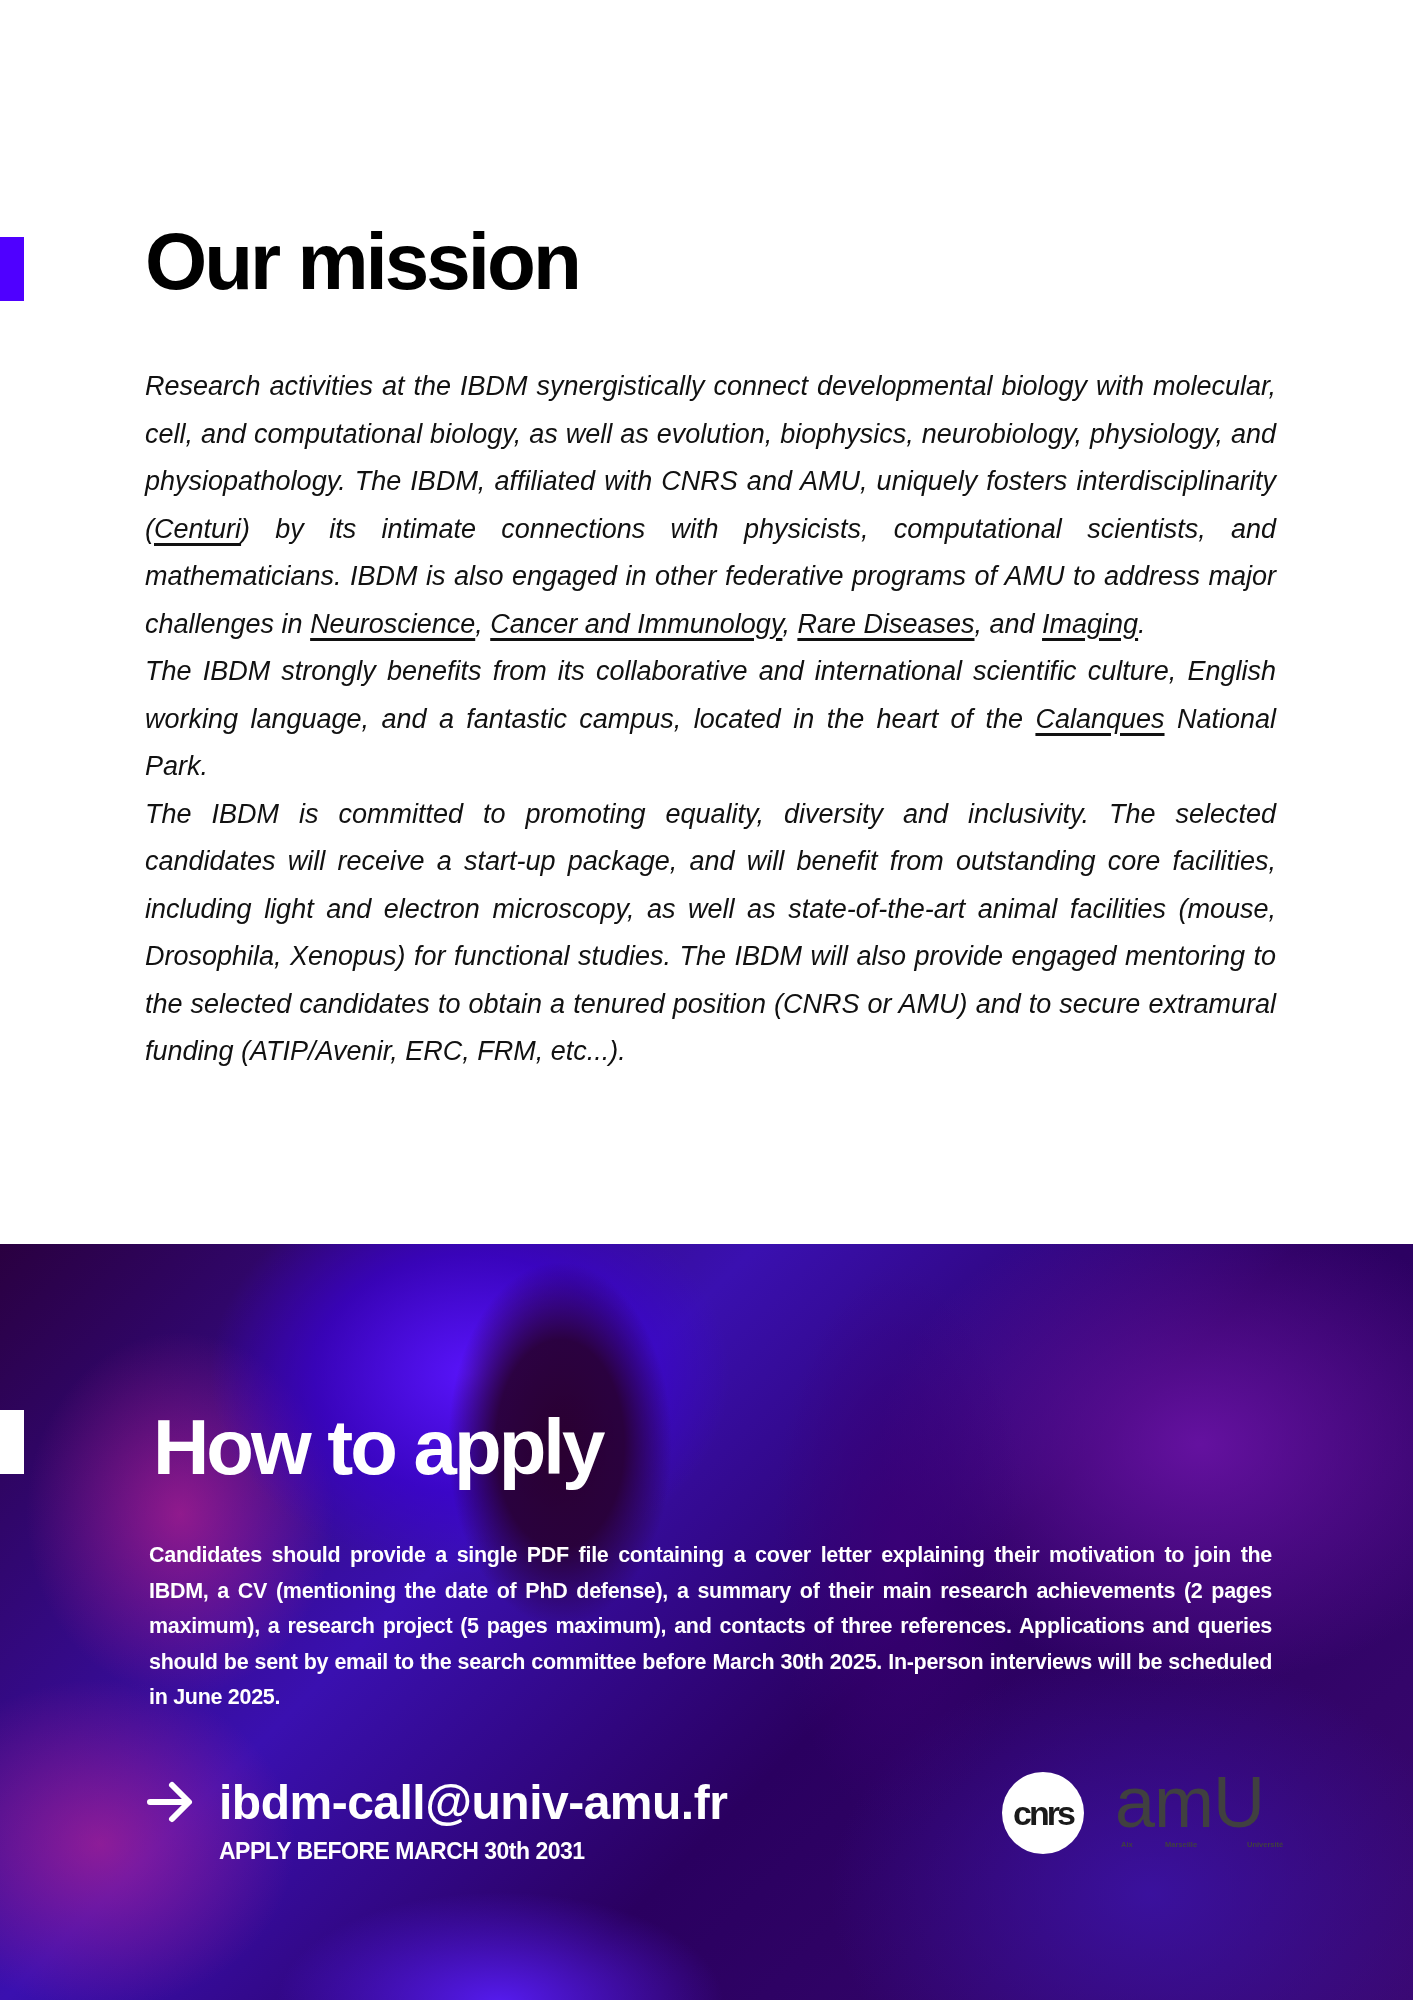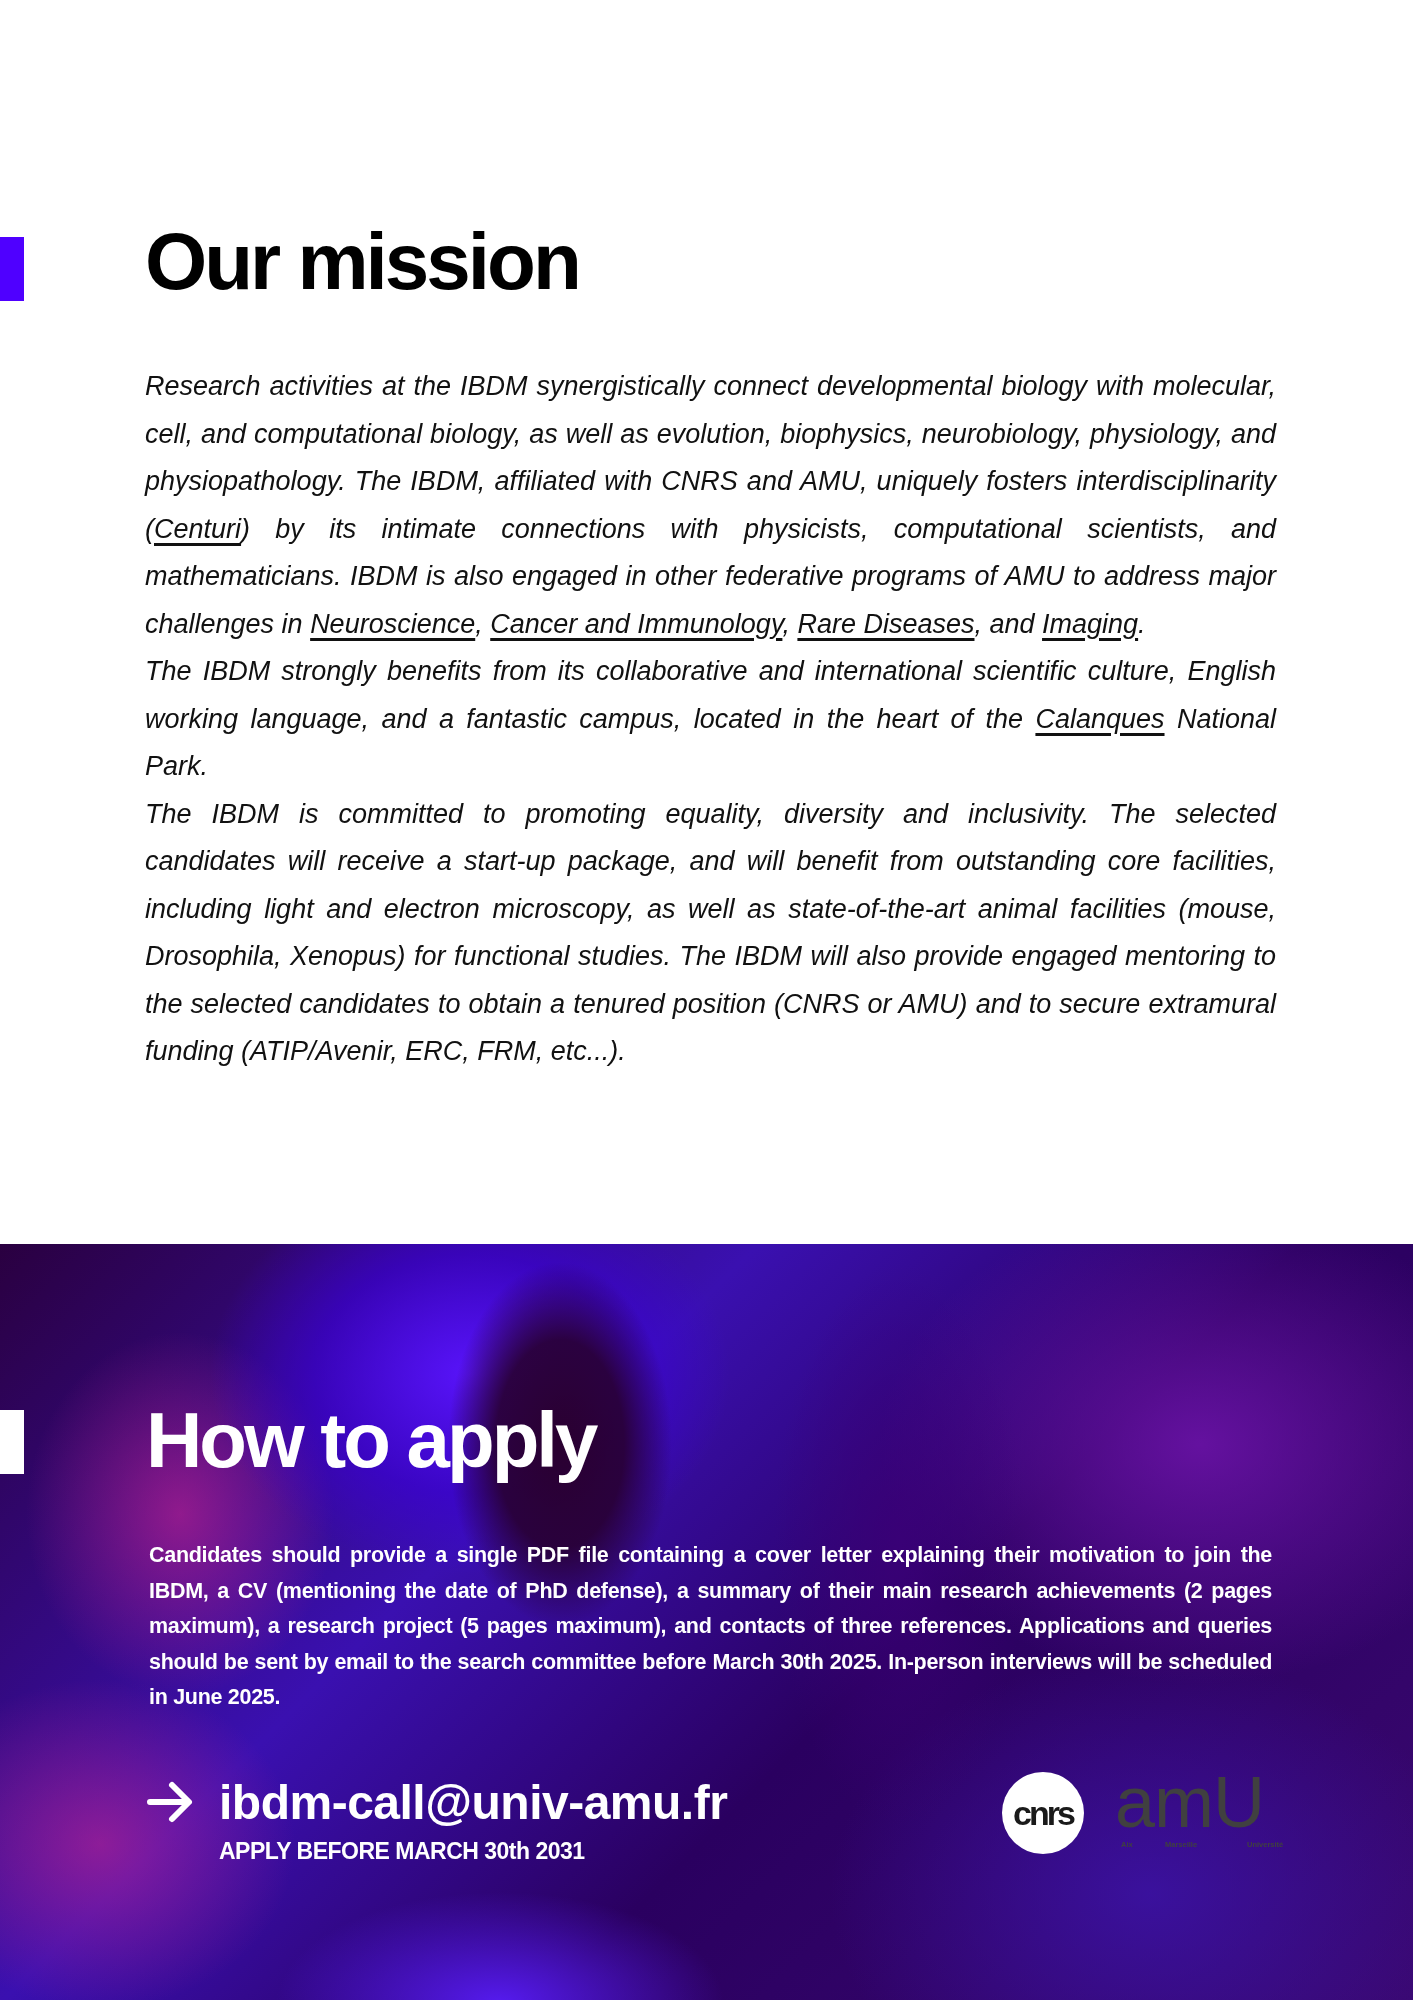--- a/index.html
+++ b/index.html
@@ -31,21 +31,21 @@
         radial-gradient(ellipse 260px 200px at 470px 130px, rgba(90,20,255,0.95) 0%, rgba(60,0,220,0.6) 60%, rgba(0,0,0,0) 100%),
         radial-gradient(ellipse 220px 260px at 180px 270px, rgba(220,40,150,0.55) 0%, rgba(0,0,0,0) 70%),
         radial-gradient(ellipse 320px 160px at 500px 760px, rgba(90,30,255,0.9) 0%, rgba(0,0,0,0) 70%),
         radial-gradient(ellipse 260px 220px at 100px 600px, rgba(210,40,140,0.55) 0%, rgba(0,0,0,0) 75%),
         radial-gradient(ellipse 180px 400px at 900px 300px, rgba(60,0,120,0.8) 0%, rgba(0,0,0,0) 70%),
         radial-gradient(ellipse 400px 300px at 1200px 200px, rgba(110,20,170,0.85) 0%, rgba(0,0,0,0) 80%),
         radial-gradient(ellipse 400px 300px at 1150px 650px, rgba(60,20,170,0.8) 0%, rgba(0,0,0,0) 80%),
         linear-gradient(135deg, #2a0040 0%, #3a10b0 35%, #2a0060 60%, #3a0870 100%);
     }
     .apply-title {
-      position: absolute; left: 145px; top: 1400px; margin: 1px;
+      position: absolute; left: 145px; top: 1400px; margin: 8px;
       font-size: 78px; font-weight: 700; letter-spacing: -3px; color: #fff; line-height: 1;
     }
     .apply-body {
       position: absolute; left: 145px; top: 1534px; width: 1131px;
       font-size: 21.5px; font-weight: 700; line-height: 35.5px; color: #fff;
       text-align: justify; letter-spacing: -0.3px;
     }
     .apply-body p { margin: 4px; }
     .contact-row { position: absolute; left: 145px; top: 1772px; height: 60px; display: flex; align-items: center; }
     .arrow-icon { width: 50px; height: 50px; margin-right: 24px; }

